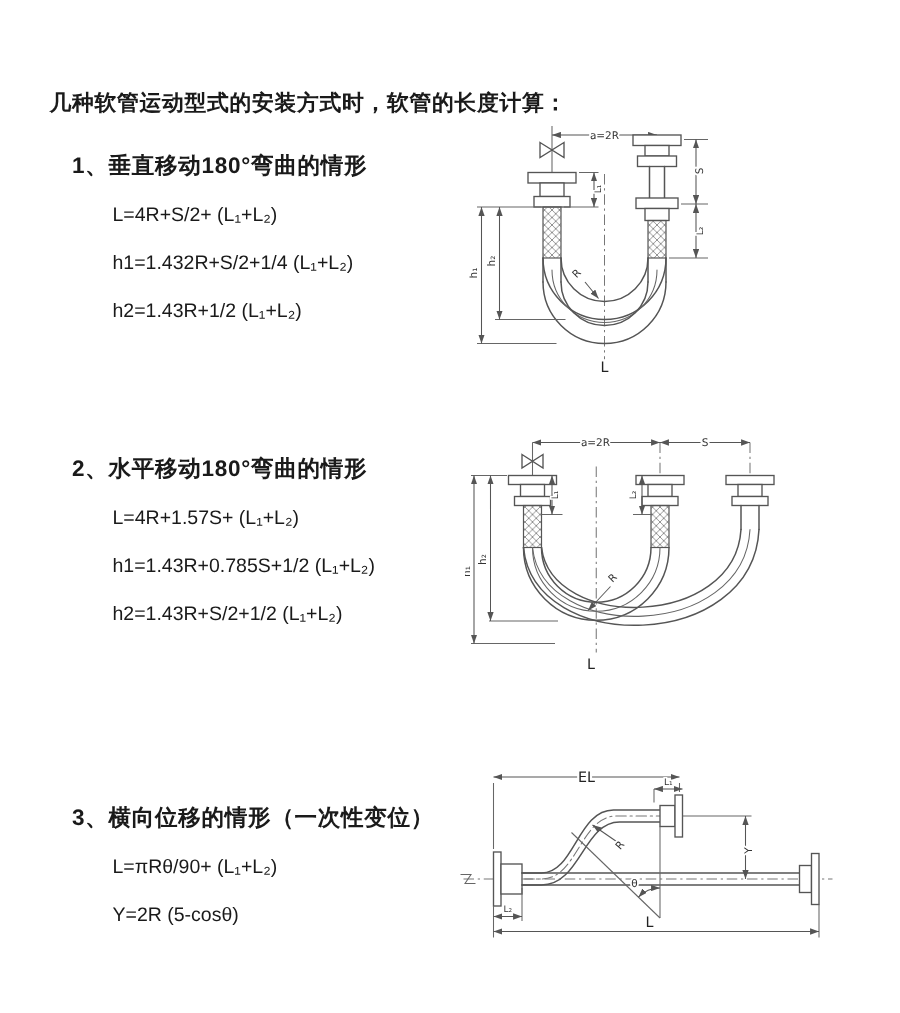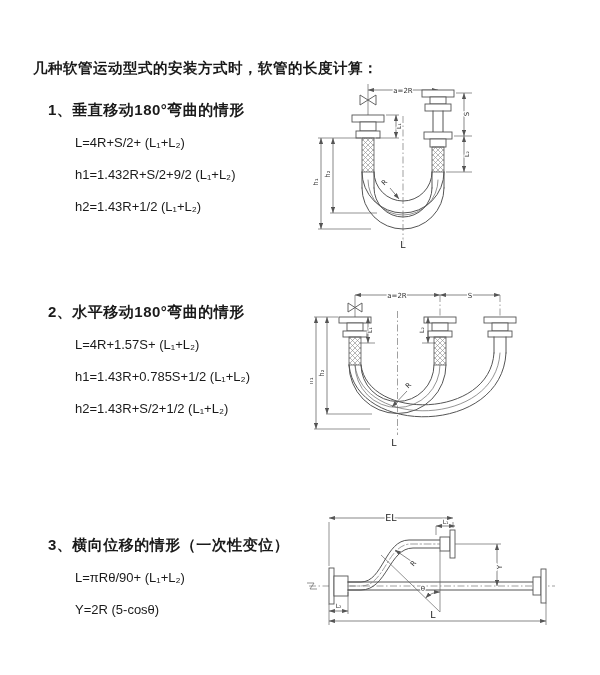--- a/index.html
+++ b/index.html
@@ -29,21 +29,21 @@
   .big{font-size:9.5px;fill:#222;paint-order:stroke;stroke:#fff;stroke-width:3px;}
 </style>
 </head>
 <body>
 
 <div class="page-title">几种软管运动型式的安装方式时，软管的长度计算：</div>
 
 <div class="section" id="s1">
   <h2>1、垂直移动180°弯曲的情形</h2>
   <p class="formula">L=4R+S/2+ (L₁+L₂)</p>
-  <p class="formula">h1=1.432R+S/2+9/2 (L₁+L₂)</p>
+  <p class="formula">h1=1.432R+S/2+1/4 (L₁+L₂)</p>
   <p class="formula">h2=1.43R+1/2 (L₁+L₂)</p>
 </div>
 
 <div class="section" id="s2">
   <h2>2、水平移动180°弯曲的情形</h2>
   <p class="formula">L=4R+1.57S+ (L₁+L₂)</p>
   <p class="formula">h1=1.43R+0.785S+1/2 (L₁+L₂)</p>
   <p class="formula">h2=1.43R+S/2+1/2 (L₁+L₂)</p>
 </div>
 

